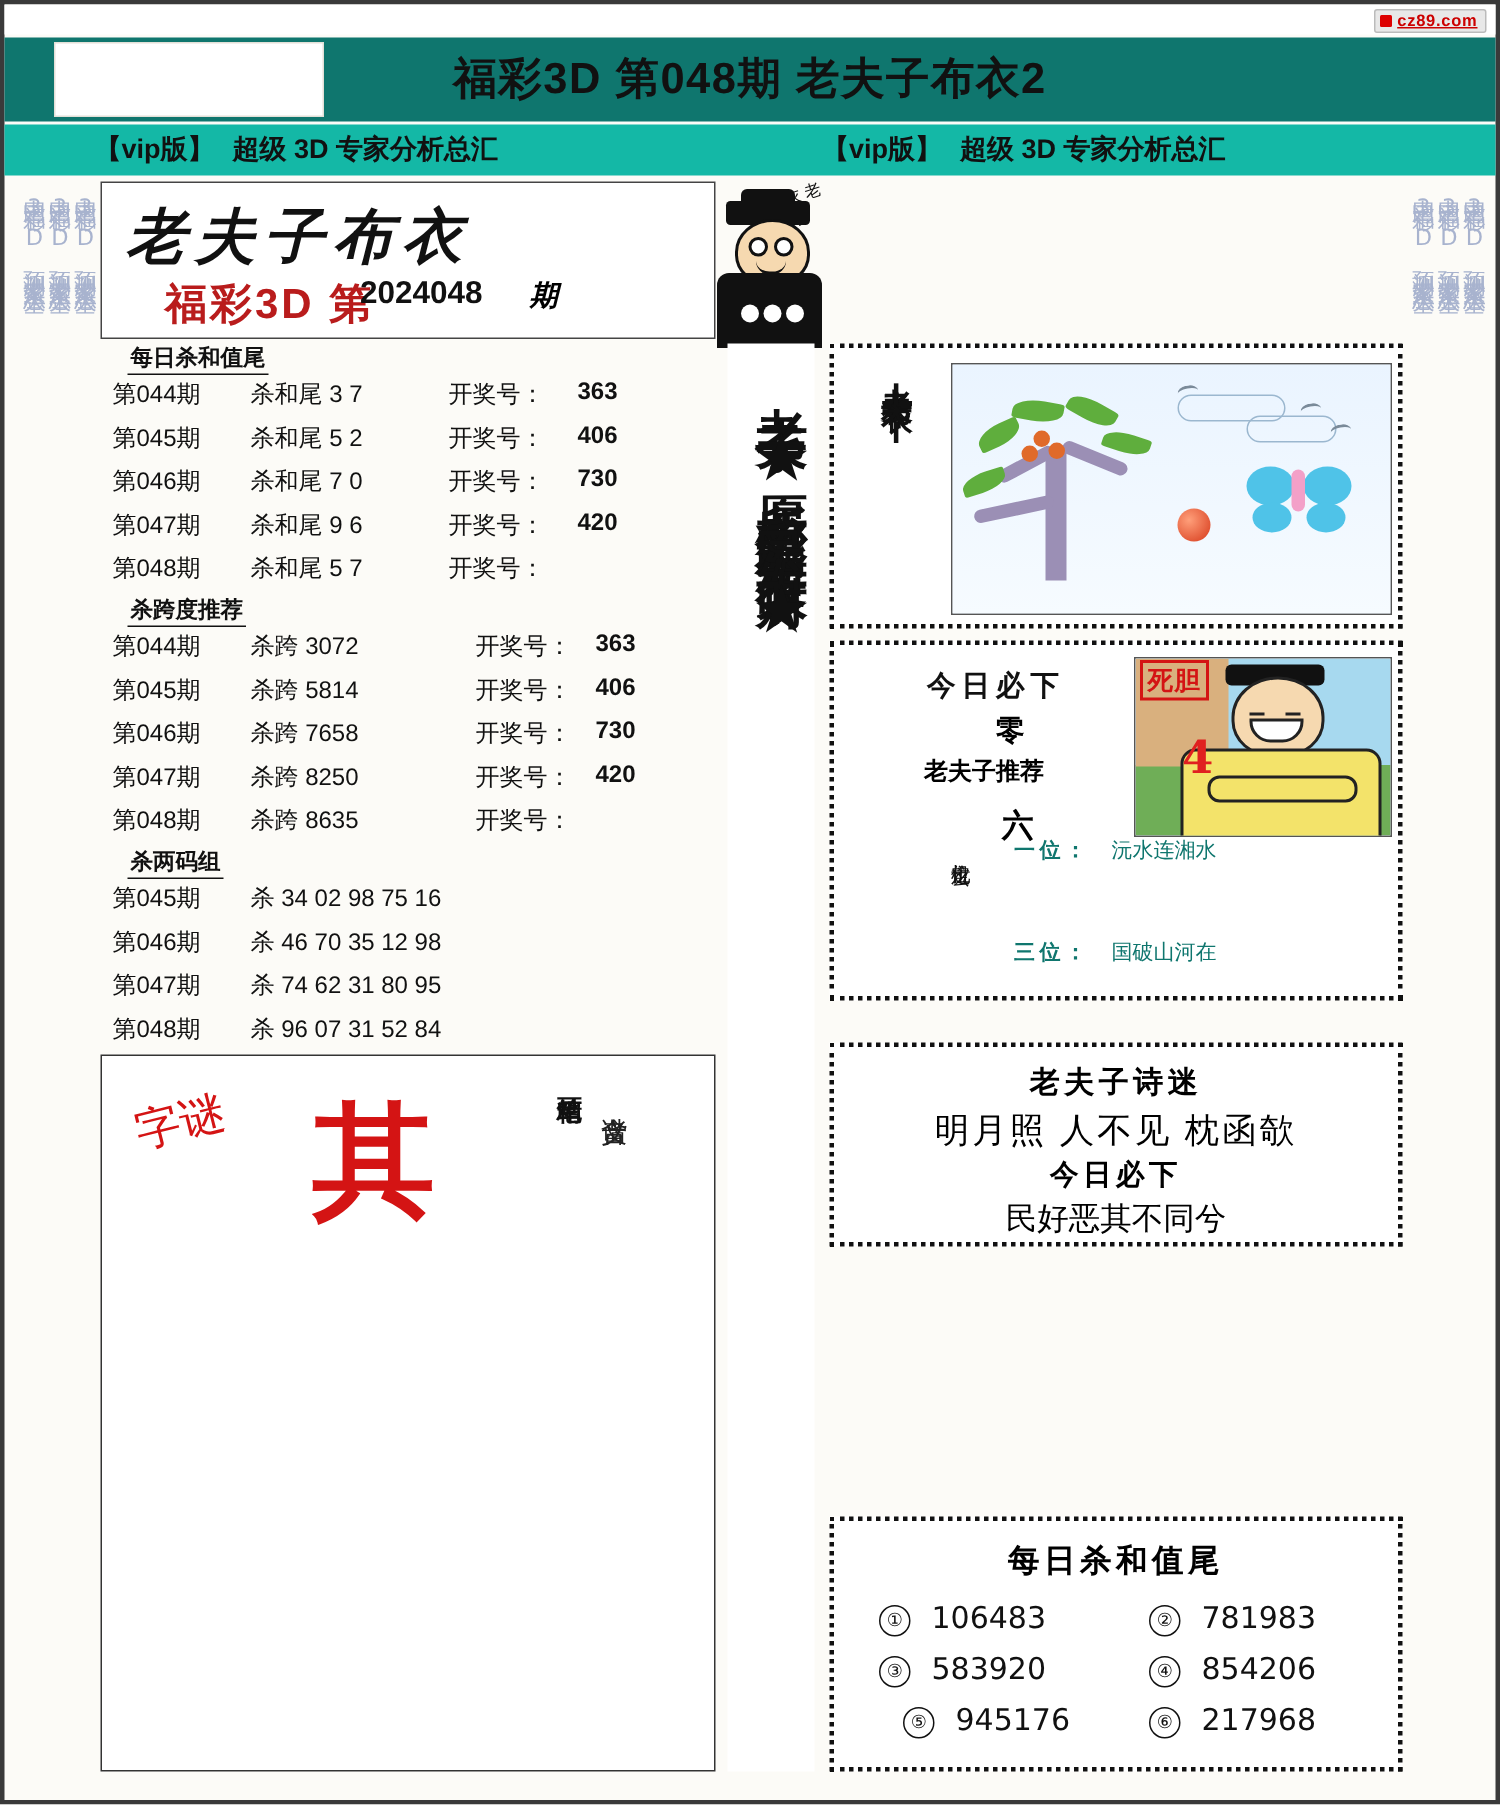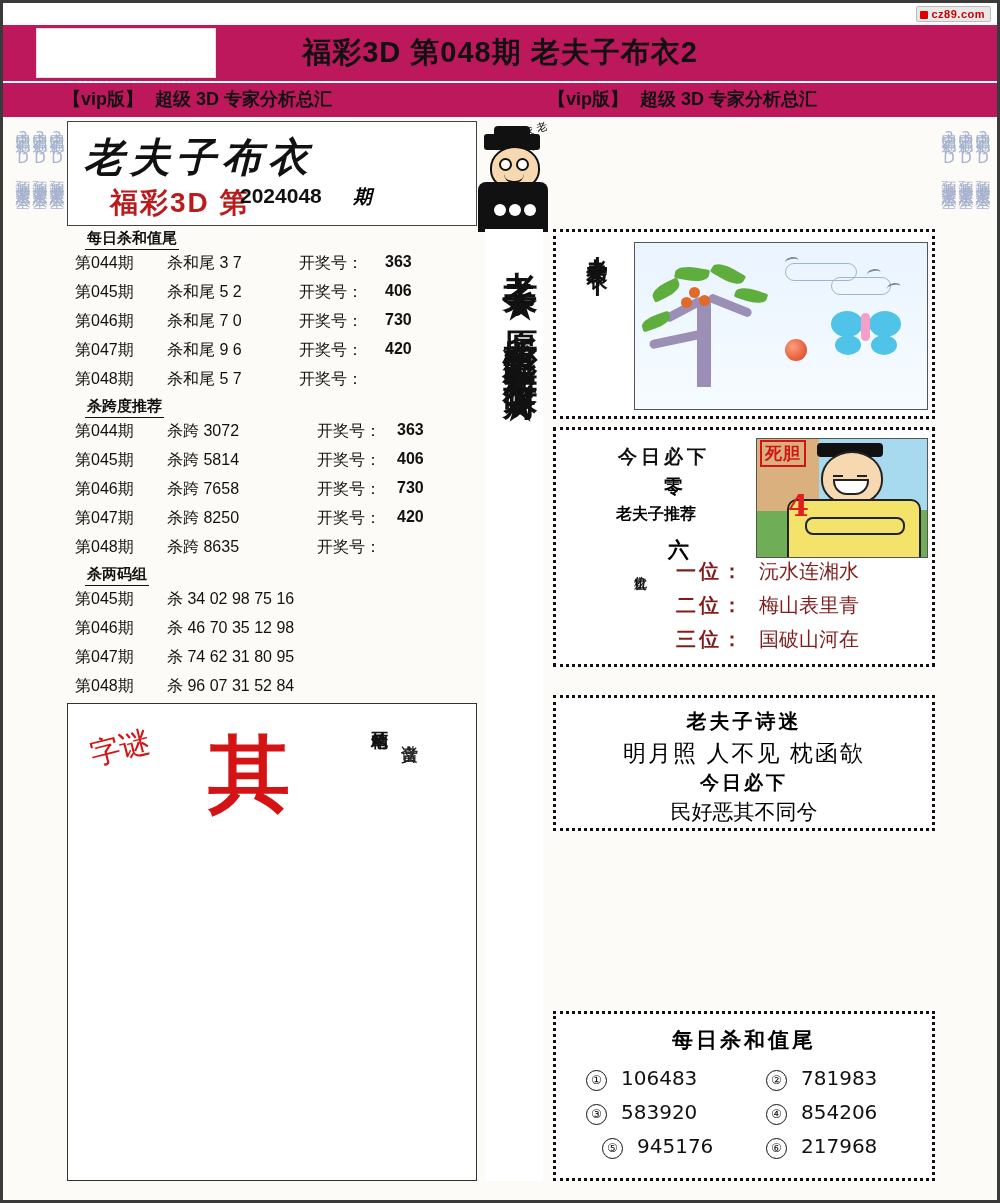--- a/index.html
+++ b/index.html
@@ -20,45 +20,46 @@
   .topbar{
     position:absolute;left:0;top:0;width:994px;height:20px;
     background:#fff;
   }
   .logo-badge{
     position:absolute;right:6px;top:3px;
     background:#e8e8e8;border:1px solid #bbb;
     font-size:11px;color:#c00;font-weight:bold;
     padding:1px 5px 1px 3px;border-radius:2px;
     letter-spacing:.5px;
+    text-decoration:underline;
   }
   .logo-badge .sq{
     display:inline-block;width:8px;height:8px;background:#d00;
     margin-right:3px;vertical-align:-1px;border-radius:1px;
   }
   
   .title-bar{
     position:absolute;left:0;top:22px;width:994px;height:56px;
-    background:#be185d;
+    background:#0f766e;
     display:flex;align-items:center;justify-content:center;
   }
   .title-left-box{
     position:absolute;left:33px;top:3px;width:178px;height:48px;
     background:#fff;border:1px solid #e3e0d8;
   }
   .title-text{
     position:relative;
     font-size:29px;font-weight:bold;color:#111;
     letter-spacing:1px;
     z-index:2;
   }
   
   .vip-strip{
     position:absolute;left:0;top:80px;width:994px;height:34px;
-    background:#be185d;
+    background:#14b8a6;
   }
   .vip-item{position:absolute;top:4px;white-space:nowrap;font-size:19px;color:#111;}
   .vip-item .vip-tag{font-weight:bold;font-size:18px;}
   .vip-item .vip-sub{font-weight:bold;margin-left:12px;font-size:18px;}
   .vip-left{left:60px;}
   .vip-right{left:545px;}
 
   
   .side-col{
     position:absolute;top:118px;width:56px;height:1060px;
@@ -232,21 +233,21 @@
     font-size:19px;color:#111;letter-spacing:4px;font-weight:bold;
   }
   .today2{position:absolute;left:108px;top:44px;font-size:19px;font-weight:bold;}
   .rec{position:absolute;left:60px;top:74px;font-size:16px;font-weight:bold;}
   .today3{position:absolute;left:112px;top:106px;font-size:21px;font-weight:bold;}
   .vsmall{
     position:absolute;left:70px;top:136px;width:22px;
     writing-mode:vertical-rl;text-orientation:upright;
     font-size:13px;color:#111;line-height:16px;
   }
-  .posrow{position:absolute;left:120px;font-size:20px;color:#7f1d1d;}
+  .posrow{position:absolute;left:120px;font-size:14px;color:#0f766e;}
   .posrow b{font-weight:bold;letter-spacing:3px;}
   .posrow .v{margin-left:14px;}
 
   .r3-title{position:absolute;left:0;top:10px;width:100%;text-align:center;font-size:20px;font-weight:bold;letter-spacing:3px;}
   .r3-l1{position:absolute;left:0;top:40px;width:100%;text-align:center;font-size:23px;letter-spacing:2px;}
   .r3-l2{position:absolute;left:0;top:72px;width:100%;text-align:center;font-size:19px;font-weight:bold;letter-spacing:3px;}
   .r3-l3{position:absolute;left:0;top:100px;width:100%;text-align:center;font-size:21px;}
 
   .r4-title{position:absolute;left:0;top:12px;width:100%;text-align:center;font-size:21px;font-weight:bold;letter-spacing:3px;}
   .codes{position:absolute;left:30px;top:52px;width:330px;}
@@ -459,23 +460,20 @@
         <div class="p2-mouth"></div>
         <div class="p2-body"></div>
         <div class="p2-arm"></div>
       </div>
       <div class="p2-label">死胆</div>
       <div class="p2-num">4</div>
 
       <div class="posrow" style="top:128px">
         <b>一位：</b><span class="v">沅水连湘水</span>
       </div>
-      <div class="posrow" style="top:162px">
-        <b>二位：</b><span class="v">梅山表里青</span>
-      </div>
       <div class="posrow" style="top:196px">
         <b>三位：</b><span class="v">国破山河在</span>
       </div>
     </div>
 
     <div class="rblock r3">
       <div class="r3-title">老夫子诗迷</div>
       <div class="r3-l1">明月照 人不见 枕函欹</div>
       <div class="r3-l2">今日必下</div>
       <div class="r3-l3">民好恶其不同兮</div>

